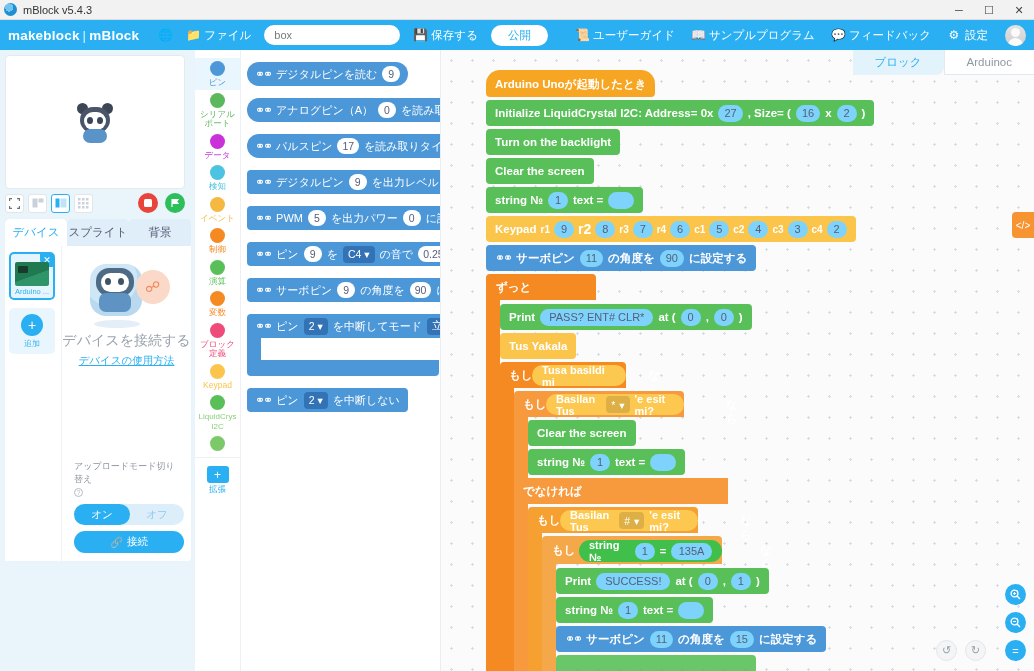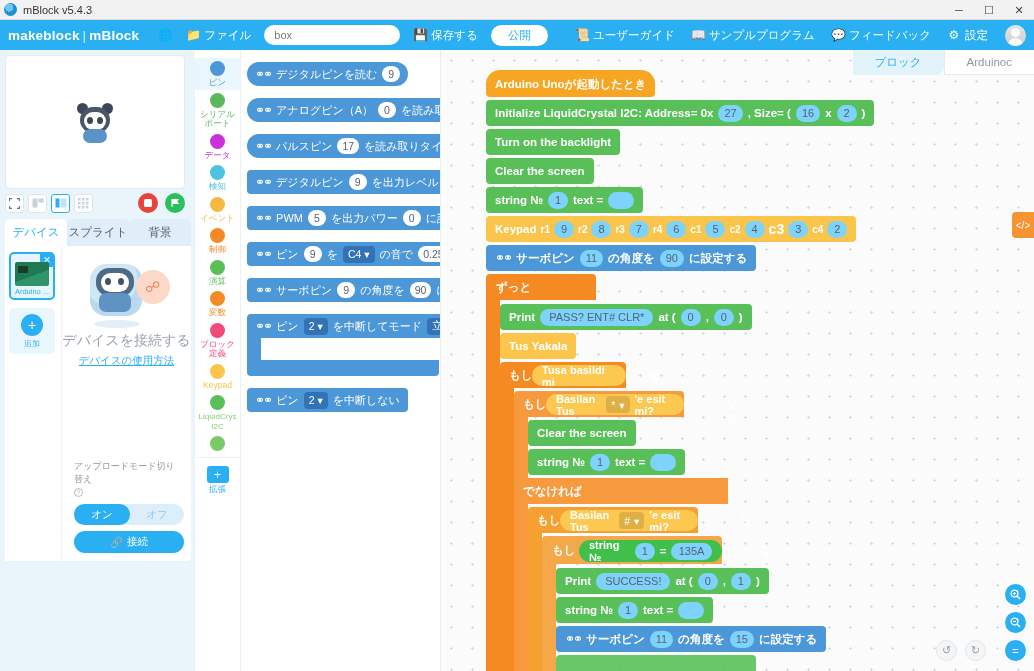--- a/index.html
+++ b/index.html
@@ -564,31 +564,31 @@
         <span>string №</span>
         <span class="boval">1</span>
         <span>text =</span>
         <span class="boval" style="min-width:26px;"></span>
       </div>
 
       <div class="blk yellow" style="left:45px;top:166px;gap:4px;">
         <span>Keypad</span>
         <span style="font-size:10px">r1</span>
         <span class="boval">9</span>
-        <span style="font-size:10px">r2</span>
+        <span style="font-size:14px">r2</span>
         <span class="boval">8</span>
         <span style="font-size:10px">r3</span>
         <span class="boval">7</span>
         <span style="font-size:10px">r4</span>
         <span class="boval">6</span>
         <span style="font-size:10px">c1</span>
         <span class="boval">5</span>
         <span style="font-size:10px">c2</span>
         <span class="boval">4</span>
-        <span style="font-size:14px">c3</span>
+        <span style="font-size:10px">c3</span>
         <span class="boval">3</span>
         <span style="font-size:10px">c4</span>
         <span class="boval">2</span>
       </div>
 
       <div class="blk blue" style="left:45px;top:195px;">
         <span class="usb">⚭⚭</span>
         <span>サーボピン</span>
         <span class="boval">11</span>
         <span>の角度を</span>

